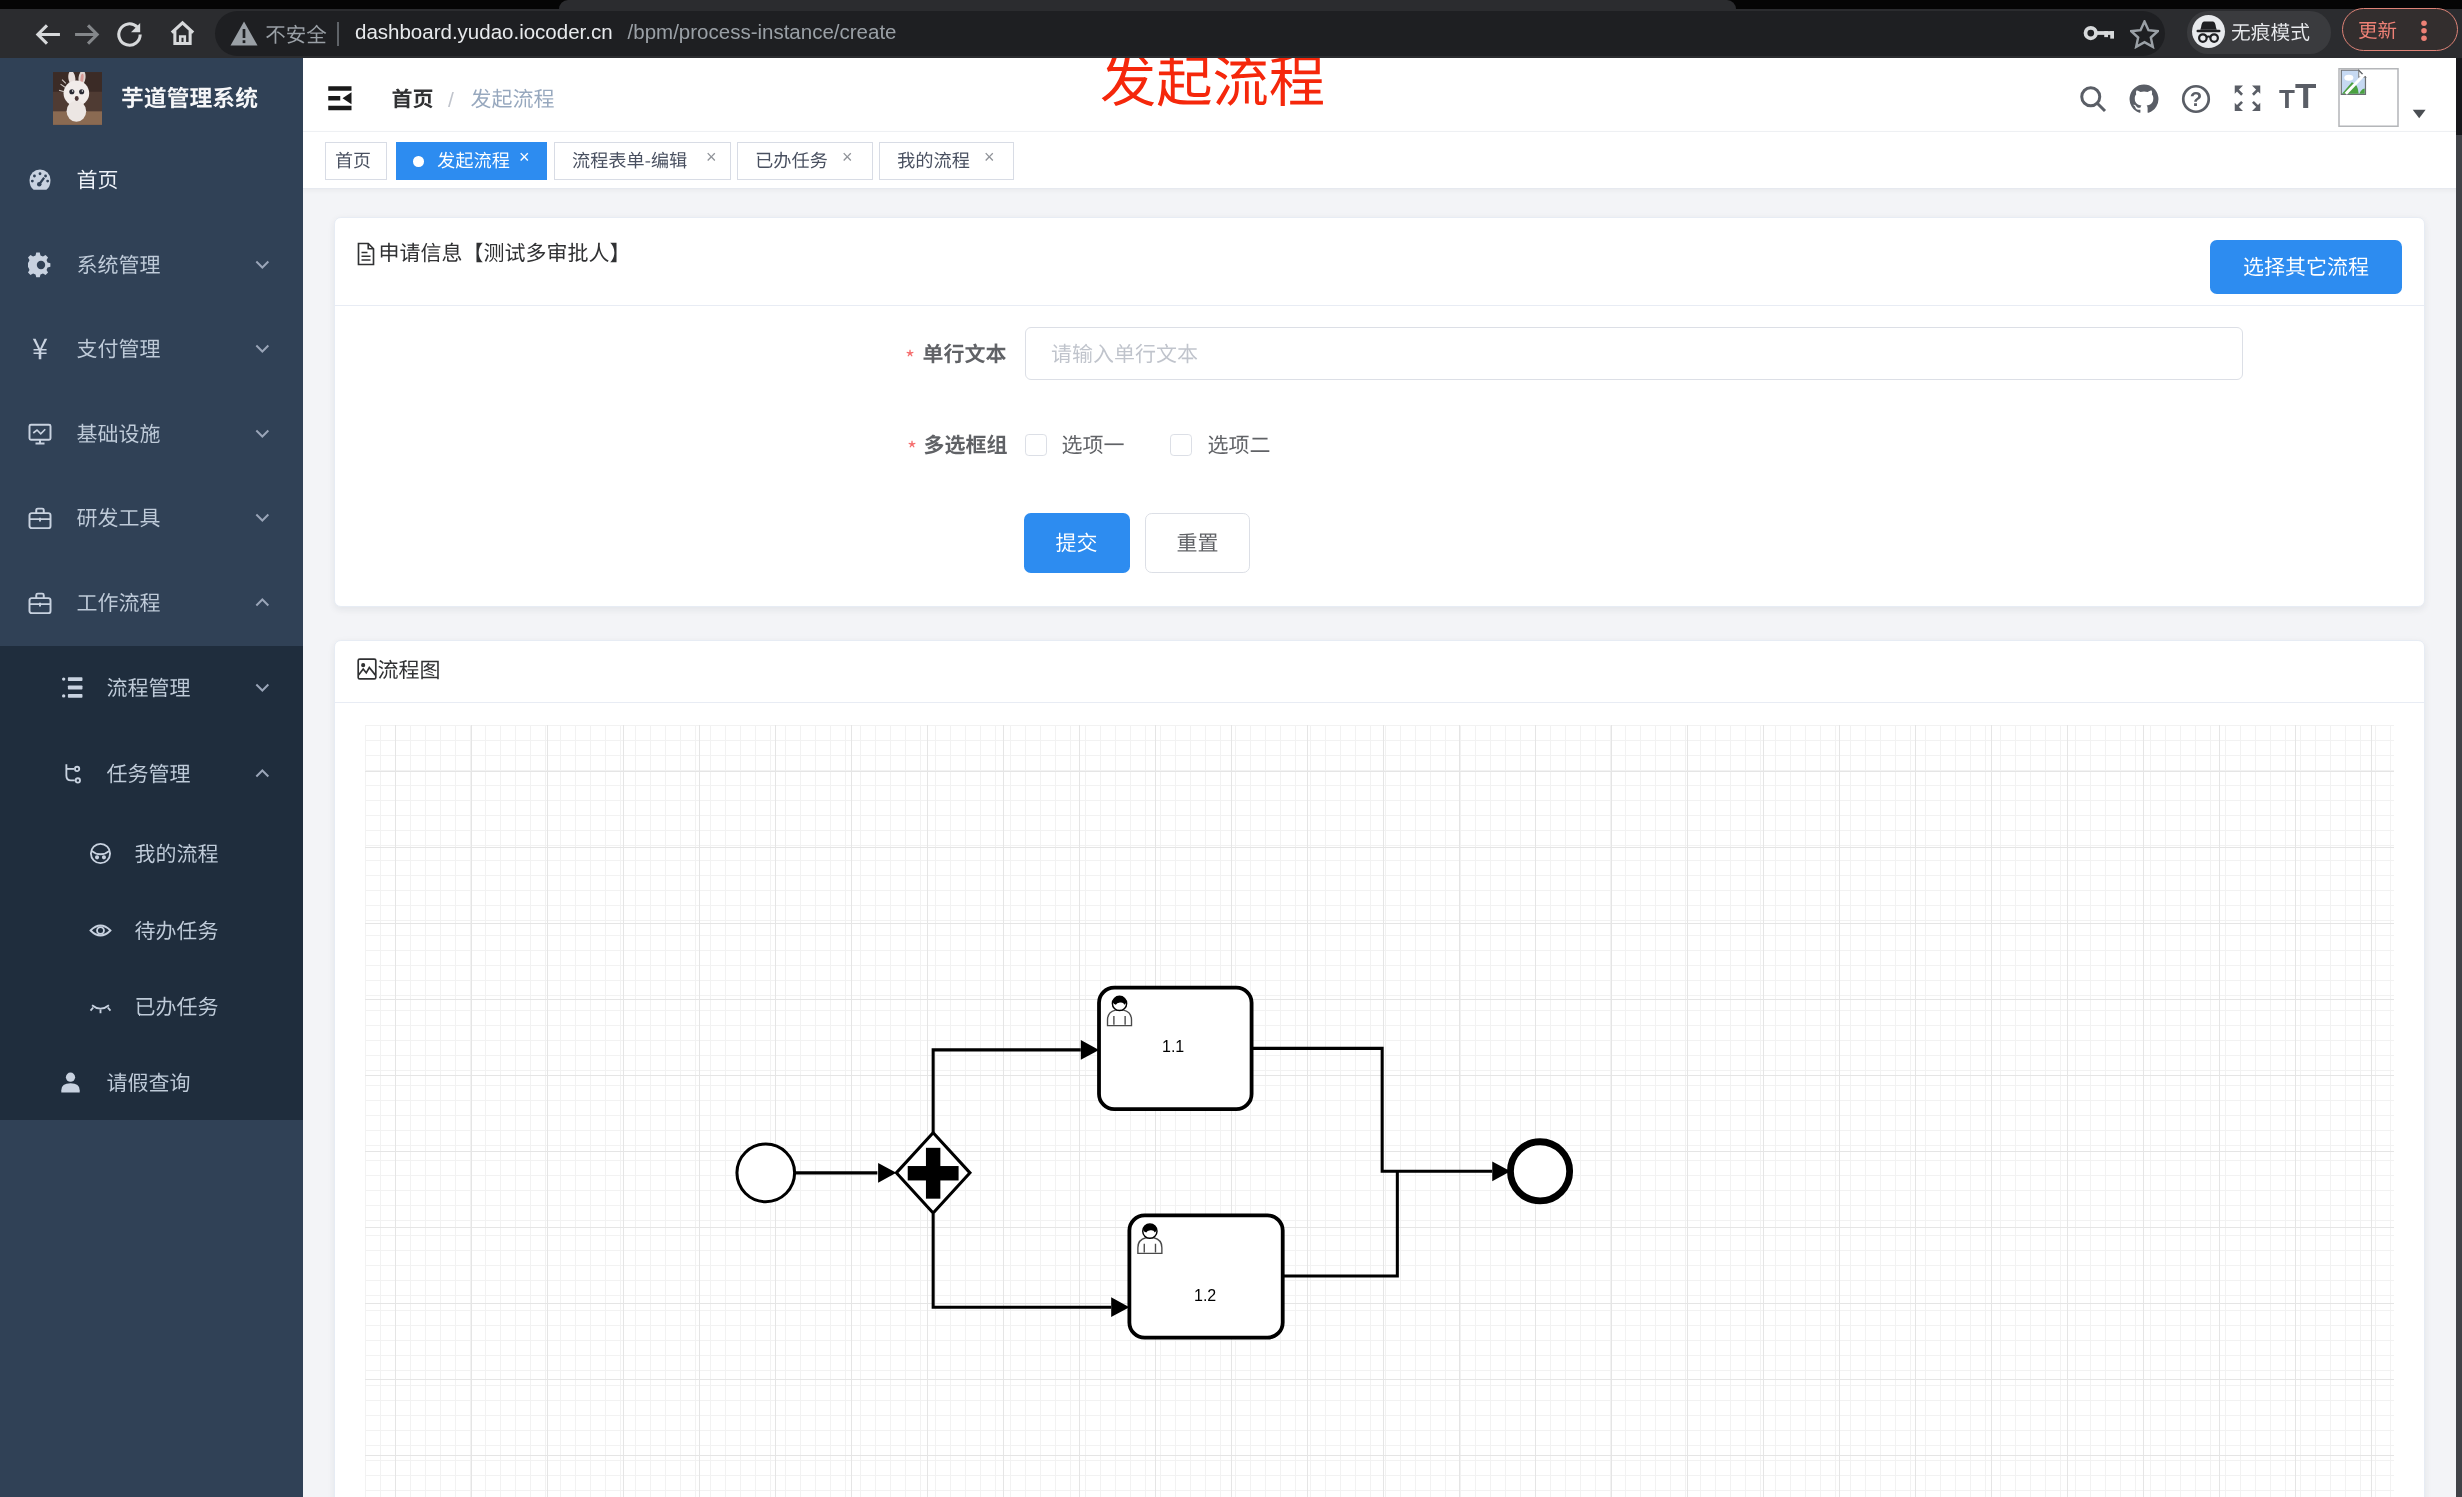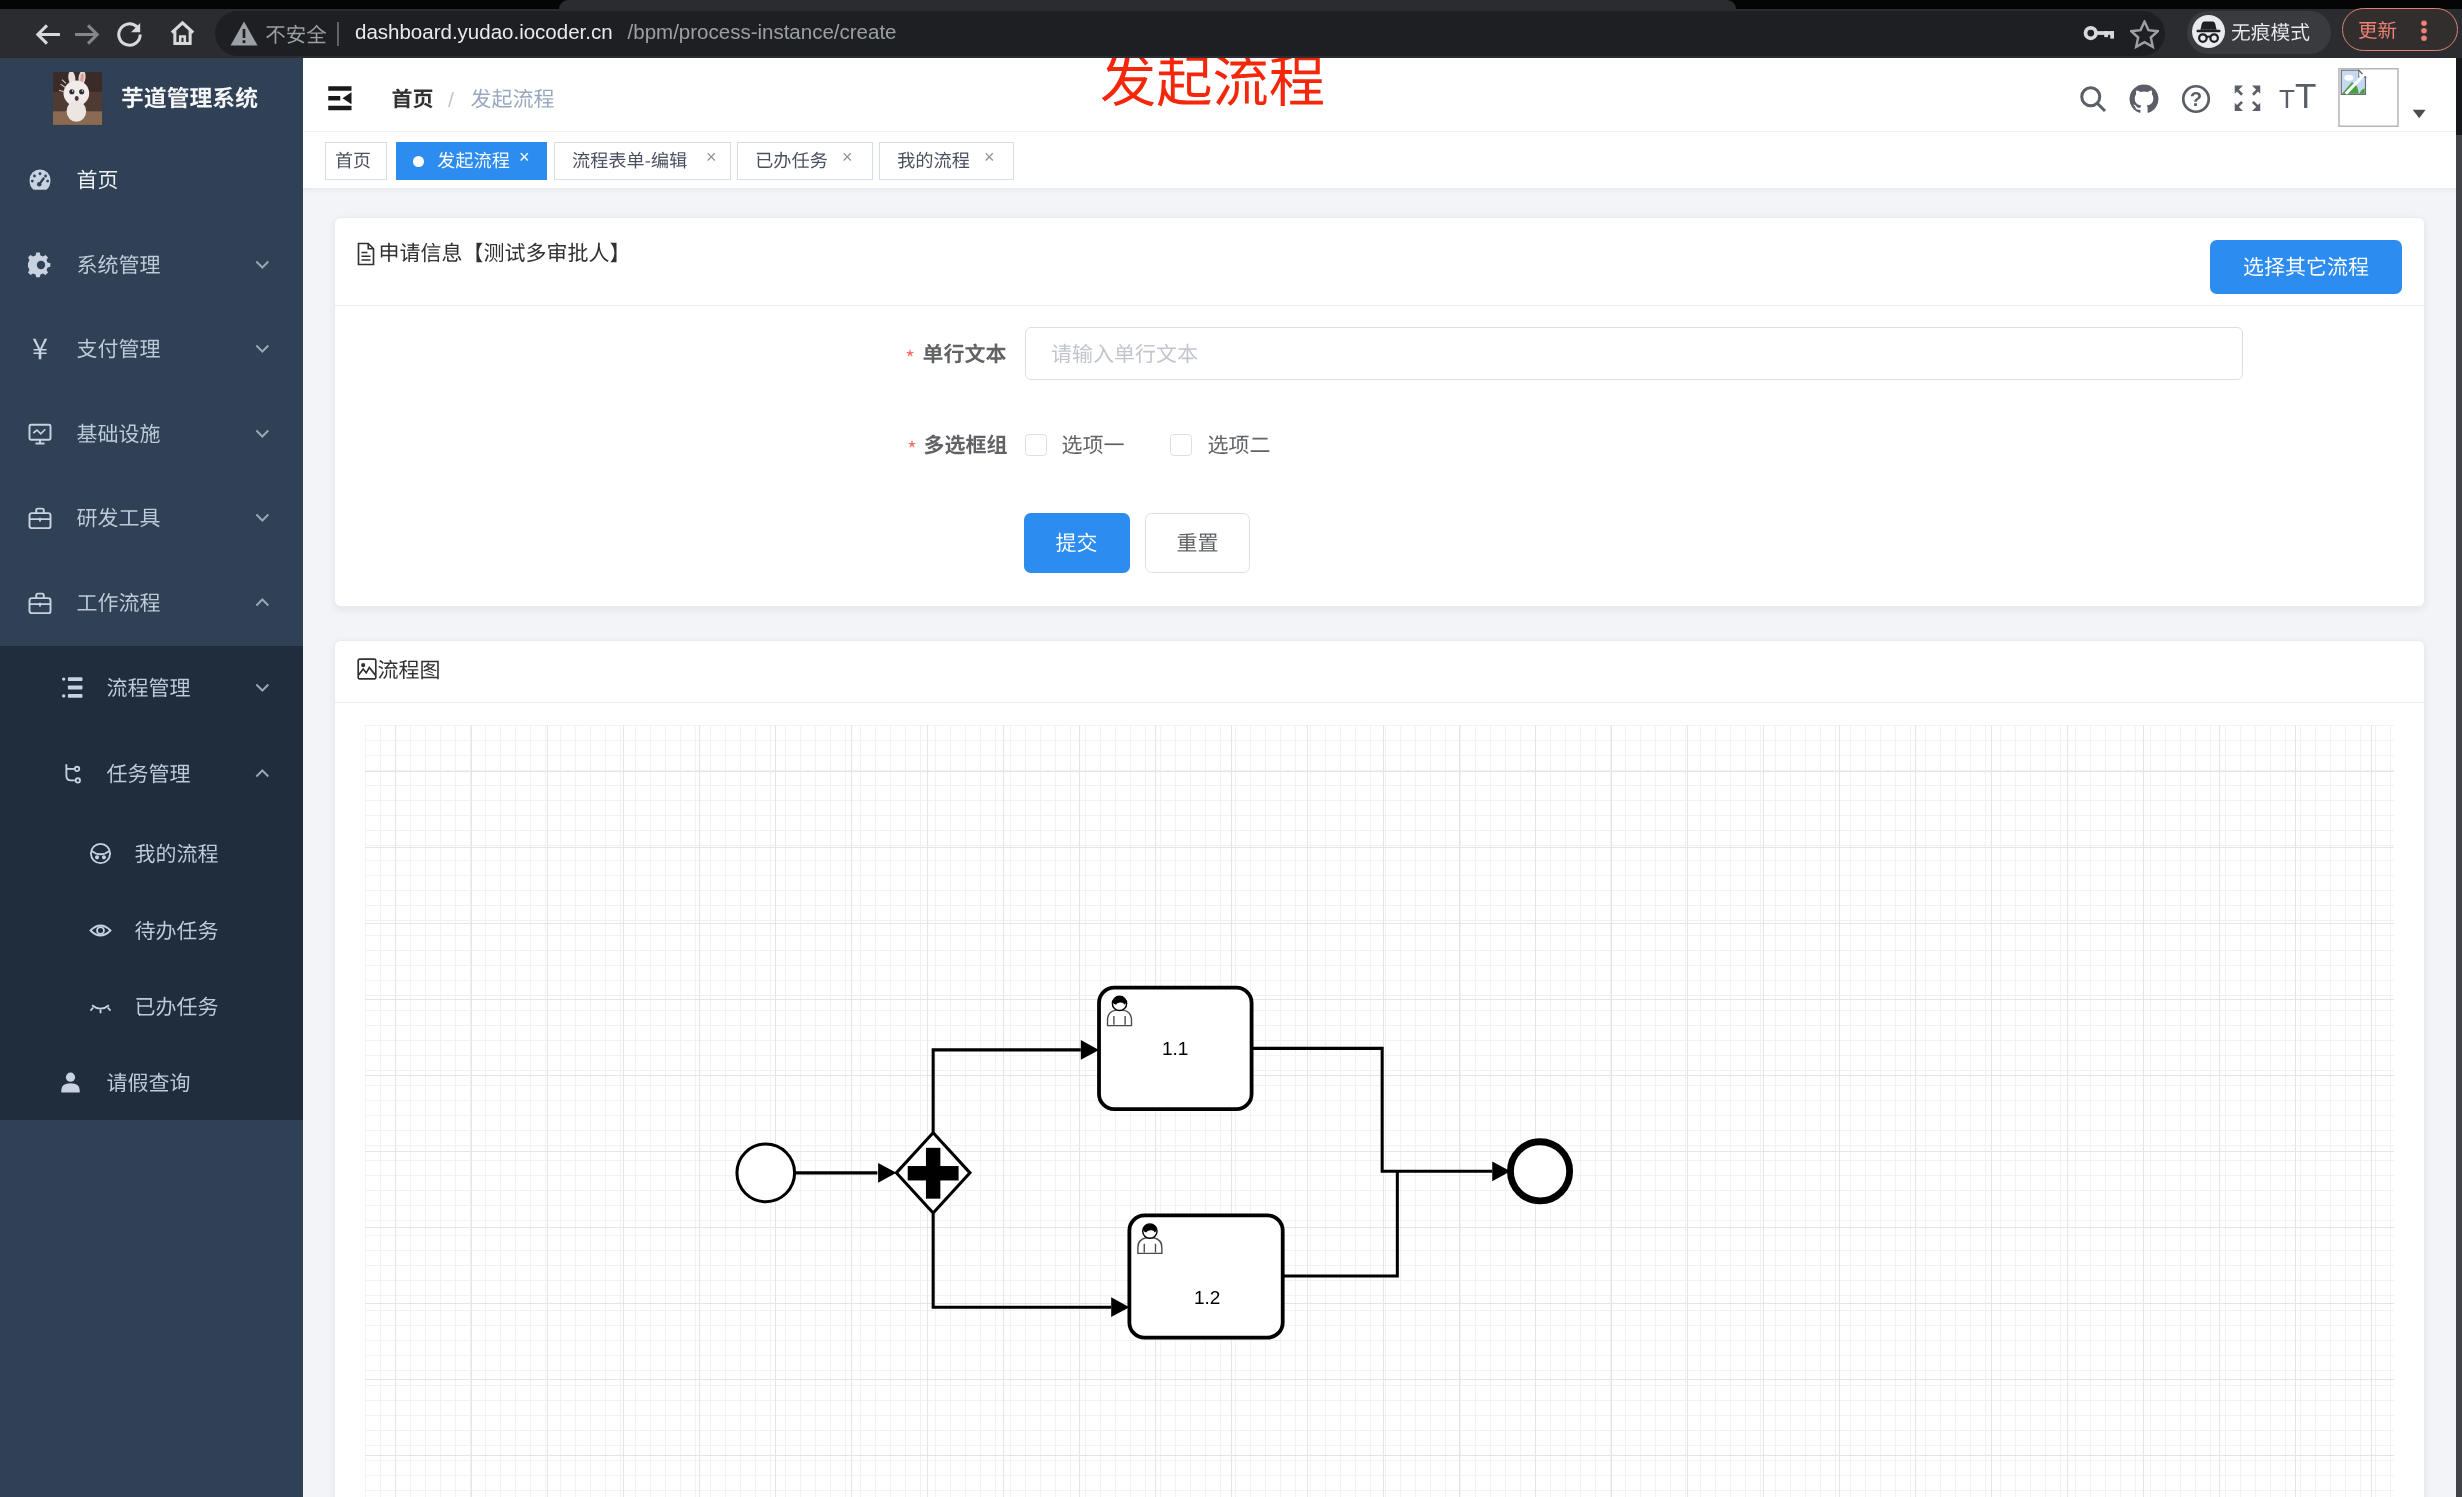--- a/index.html
+++ b/index.html
@@ -39,21 +39,21 @@
   border:1.5px solid #dcdfe6; border-radius:6.8px; z-index:4;}
 #btnselect { position:absolute; left:2210px; top:240px; width:192px; height:54px; background:#2d8cf0; border-radius:6.8px; z-index:4;}
 #gridpanel { position:absolute; left:365px; top:725px; width:2029px; height:772px; background:#fff;
   background-image:
     linear-gradient(to right, #e5e5e5 1.5px, transparent 1.5px),
     linear-gradient(to bottom, #e5e5e5 1.5px, transparent 1.5px),
     linear-gradient(to right, #f2f2f2 0.8px, transparent 0.8px),
     linear-gradient(to bottom, #f2f2f2 0.8px, transparent 0.8px);
   background-size:76px 76px,76px 76px,15px 15px,15px 15px;
   background-position:30px 0px,0px 46px,0px 0px,0px 0px; z-index:4;}
-.bpmnlabel { position:absolute; font-size:19px; color:#000; z-index:6; }
+.bpmnlabel { position:absolute; font-size:16px; color:#000; z-index:6; }
 </style></head><body>
 <div id="mainarea"></div>
 <div id="card1" class="card">
     <div class="cardhead" style="height:88px"></div>
   </div>
 <div id="card2" class="card">
     <div class="cardhead" style="height:62px"></div>
   </div>
 <div id="input1"></div>
 <div class="checkbox" style="left:1025px"></div>
@@ -255,21 +255,21 @@
 <svg class="abs" style="left:2181px;top:84px;z-index:5" width="30" height="30" viewBox="0 0 40 40">
     <circle cx="20" cy="20" r="17" stroke="#5a5e66" stroke-width="3.6" fill="none"></circle>
     <text x="20" y="29" font-size="27" font-family="Liberation Sans" fill="#5a5e66" text-anchor="middle" font-weight="bold">?</text>
   </svg>
 <svg class="abs" style="left:2233px;top:84px;z-index:5" width="29" height="30" viewBox="0 0 38 40">
     <g fill="#5a5e66">
       <path d="M2 13V2h11zM25 2h11v11zM36 25v11H25zM13 36H2V25z"></path>
       <path d="M4 4l9 9-2.5 2.5L4 9zM34 4l-9 9 2.5 2.5L34 9zM34 34l-9-9 2.5-2.5L34 29zM4 34l9-9-2.5-2.5L4 29z"></path>
     </g>
   </svg>
-<div class="abs" style="left:2279px;top:76px;z-index:5;color:#5a5e66;font-weight:normal;"><span style="font-size:26px;">T</span><span style="font-size:35px;">T</span></div>
+<div class="abs" style="left:2279px;top:76px;z-index:5;color:#5a5e66;font-weight:bold;"><span style="font-size:26px;">T</span><span style="font-size:35px;">T</span></div>
 <svg class="abs" style="left:2338px;top:68px;z-index:5" width="61" height="59" viewBox="0 0 80 78">
 <rect x="1" y="1" width="78" height="76" fill="#fff" stroke="#b4b6b9" stroke-width="2"></rect>
 <g transform="translate(4,3)">
       <path d="M0 0h23l9 9v23H0z" fill="#c6d9f2"></path>
       <path d="M23 0l9 9h-9z" fill="#fff" stroke="#8a8d91" stroke-width="1.6"></path>
       <path d="M0 0h23l9 9v23H0z" fill="none" stroke="#6b6e72" stroke-width="1.6"></path>
       <ellipse cx="10" cy="10" rx="6" ry="4" fill="#fff"></ellipse>
       <path d="M1 31L14 16q8 2 9 15z" fill="#4ba141"></path>
       <path d="M24 31q2-6 7-7v7z" fill="#4ba141"></path>
       <path d="M31 5L6 31" stroke="#fff" stroke-width="4"></path>

